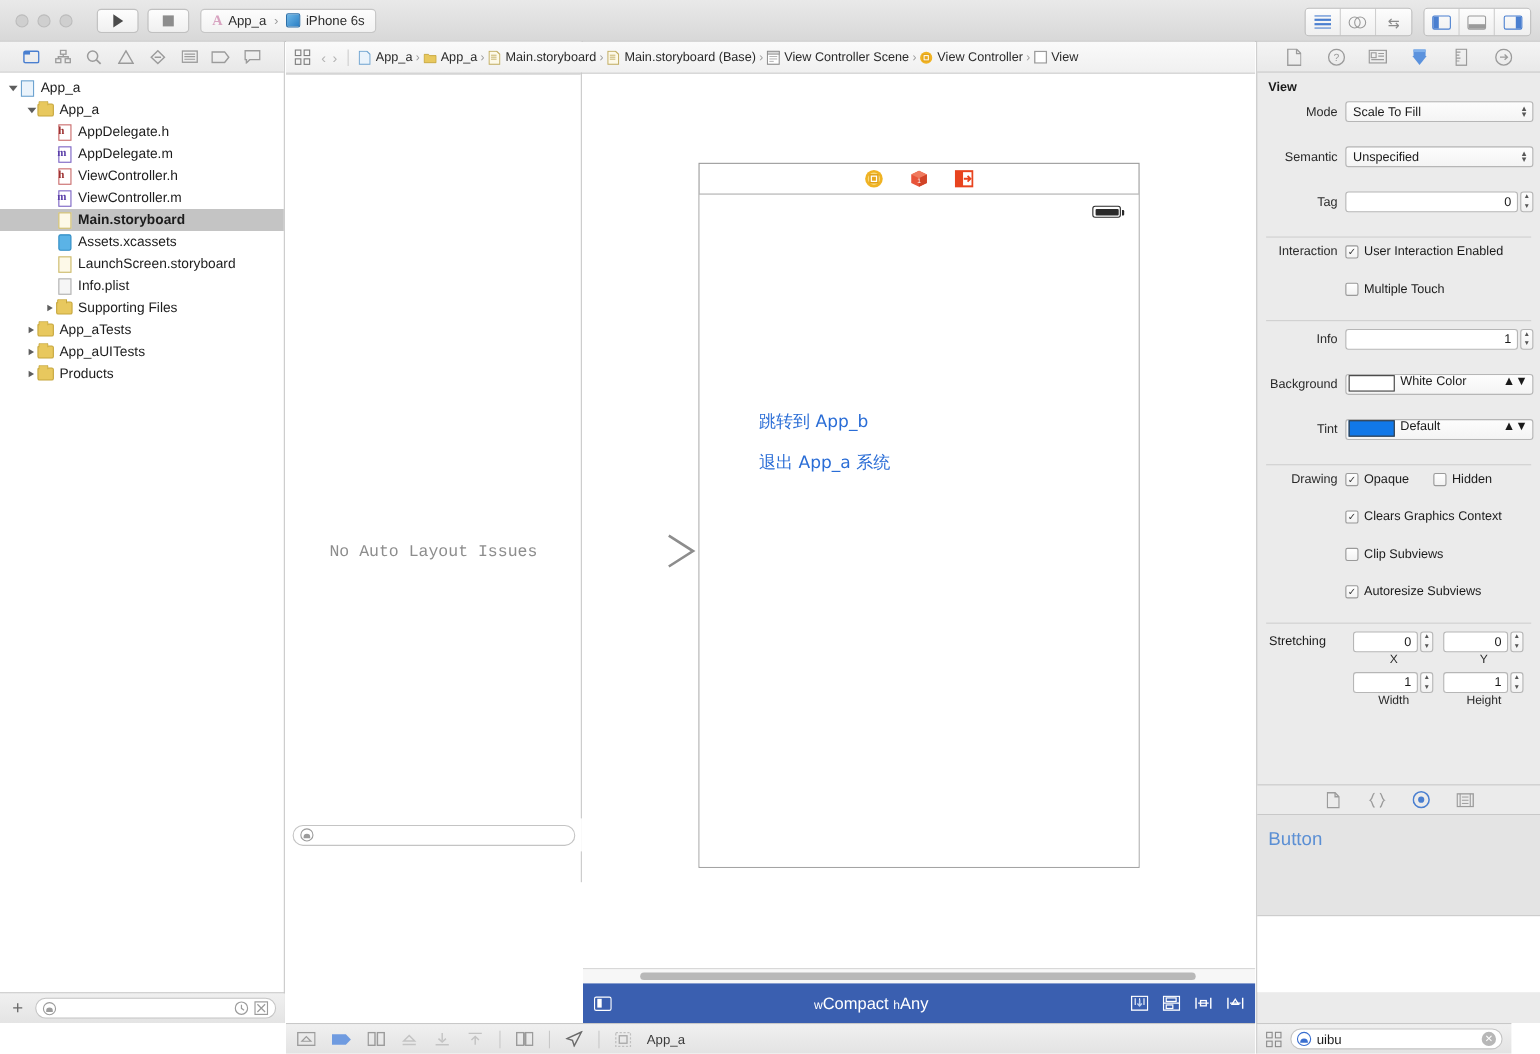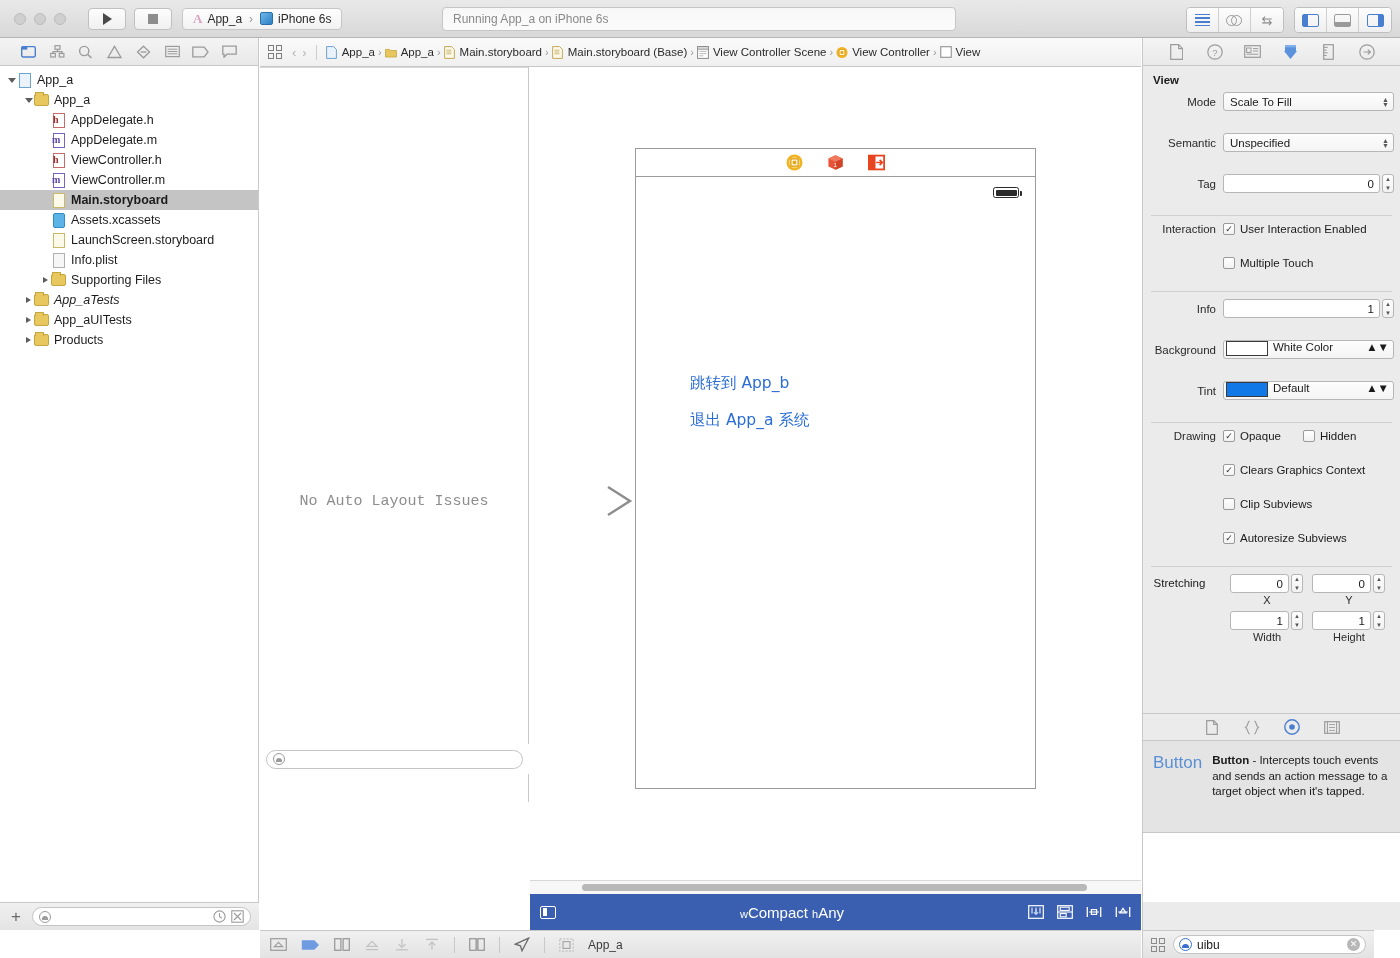--- a/index.html
+++ b/index.html
@@ -311,23 +311,20 @@
         <span class="stop-sq"></span>
       </div>
     </div>
     <div class="scheme">
       <span class="xc-a">A</span>
       <span>App_a</span>
       <span class="chev-sep">›</span>
       <span class="sim-ico"></span>
       <span>iPhone 6s</span>
     </div>
-    <div class="activity">
-      <span>Running App_a on iPhone 6s</span>
-    </div>
     <div class="right-tools">
       <div class="seg">
         <div>
           <span class="ic-lines">
               <i></i>
               <i></i>
               <i></i>
               <i></i>
             </span>
         </div>
@@ -488,21 +485,21 @@
         </div>
         <div class="row" style="padding-left: 40px;">
           <span class="disc">
             <span class="disc-tri"></span>
           </span>
           <span class="ficon" style="position: relative;">
             <span class="folder"></span>
           </span>
           <span class="lbl">Supporting Files</span>
         </div>
-        <div class="row" style="padding-left: 23px; font-style: italic;">
+        <div class="row" style="padding-left: 23px;">
           <span class="disc">
             <span class="disc-tri"></span>
           </span>
           <span class="ficon" style="position: relative;">
             <span class="folder"></span>
           </span>
           <span class="lbl">App_aTests</span>
         </div>
         <div class="row" style="padding-left: 23px;">
           <span class="disc">
@@ -963,23 +960,20 @@
         <svg width="16" height="13" viewBox="0 0 16 13">
             <rect x="0.7" y="0.7" width="14.6" height="11.6" fill="none" stroke="#9b9b9b" stroke-width="1.2"></rect>
             <path d="M3.4 0.7v11.6M12.6 0.7v11.6" stroke="#9b9b9b" stroke-width="1"></path>
             <path d="M5 3.6h6M5 6.5h6M5 9.4h6" stroke="#9b9b9b" stroke-width="0.9"></path>
           </svg>
       </div>
     </div>
 
     <div class="lib-detail">
       <div class="lib-word">Button</div>
-      <div class="lib-desc">
-        <b>Button</b><span> - Intercepts touch events and sends an action message to a target object when it's tapped.</span>
-      </div>
     </div>
     <div class="lib-list"></div>
   </div>
 
   <div class="editor-bottom">
     <span class="eb-ico">
       <svg width="17" height="13" viewBox="0 0 17 13">
           <rect x="0.7" y="0.7" width="15.6" height="11.6" fill="none" stroke="#9b9b9b" stroke-width="1.2"></rect>
           <path d="M4.4 8.6L8.5 4.4l4.1 4.2z" fill="none" stroke="#9b9b9b" stroke-width="1.1"></path>
         </svg>

